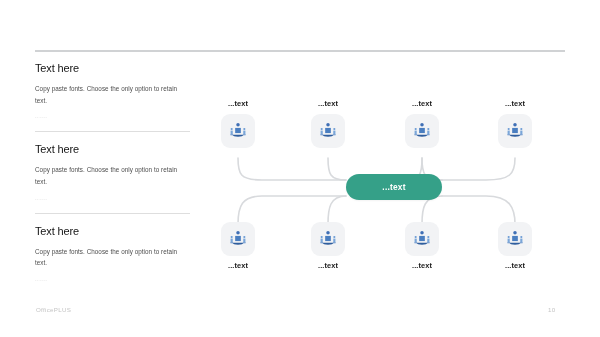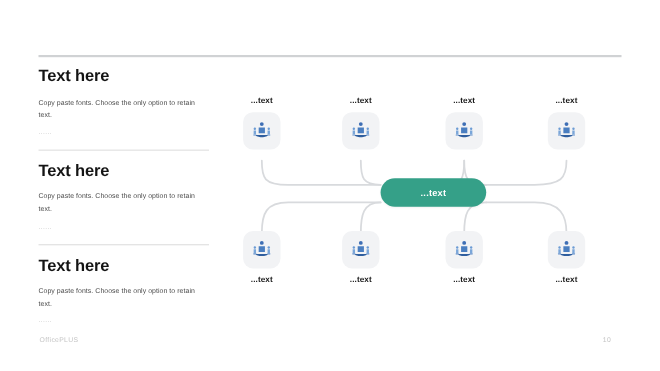--- a/index.html
+++ b/index.html
@@ -27,22 +27,22 @@
   }
 
   
   .left-col{
     position:absolute;
     left:35px;top:62px;
     width:160px;
   }
   .blk{position:relative;}
   .blk-title{
-    font-size:15px;
-    font-weight:bold;
+    font-size:11px;
+    font-weight:normal;
     letter-spacing:-0.15px;
     color:#141414;
     margin:0 0 9px 0;
     line-height:1.1;
   }
   .blk-body{
     font-size:6.3px;
     line-height:1.85;
     color:#4d4d4d;
     margin:0;
@@ -58,21 +58,21 @@
   }
   .blk-sep{
     width:155px;height:1px;
     background:#dedede;
     margin:12px 0 11px 0;
   }
 
   
   .diagram{
     position:absolute;
-    left:210px;top:88px;
+    left:210px;top:100px;
     width:375px;height:180px;
   }
   .conn-svg{
     position:absolute;
     left:0;top:0;
     width:375px;height:180px;
     overflow:visible;
   }
 
   .node{

